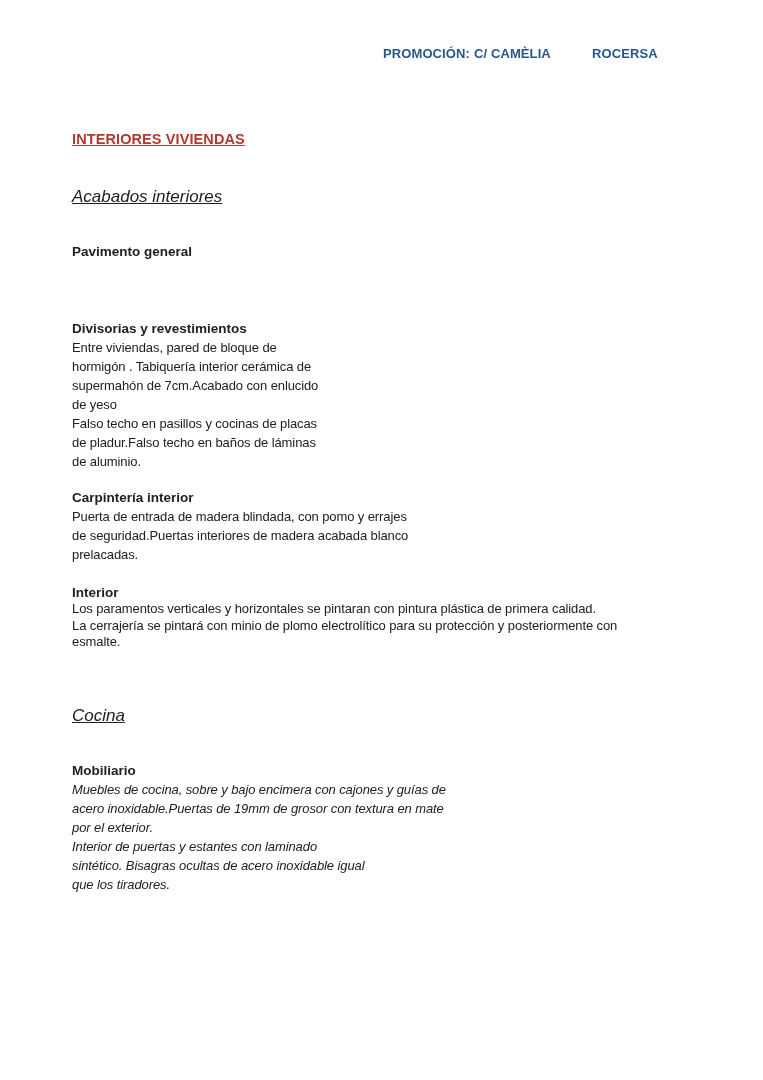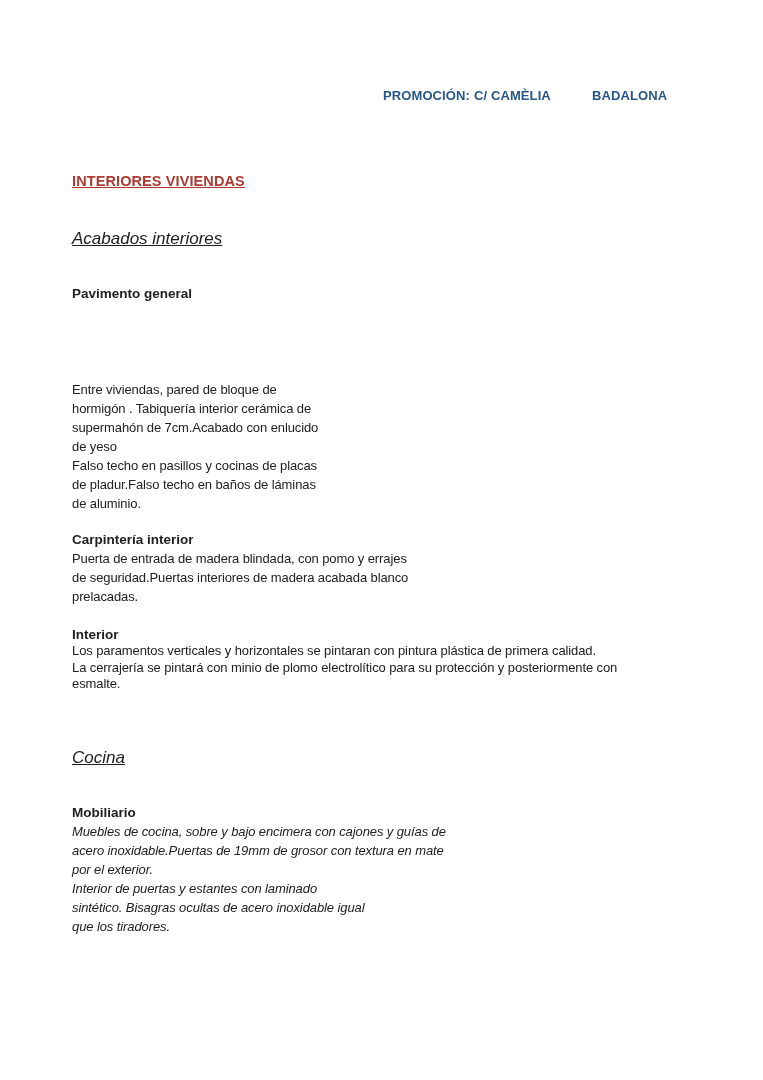--- a/index.html
+++ b/index.html
@@ -5,21 +5,21 @@
   html,body { margin:0; padding:0; background:#e9e9e9; }
   .page {
     position:relative;
     width:763px; height:1080px;
     background:#ffffff;
     font-family:"Liberation Sans", sans-serif;
     color:#212121;
     overflow:hidden;
     margin:0 auto;
   }
-  .abs { position:absolute;margin-top:42px; }
+  .abs { position:absolute; }
   .hdr {
     font-size:13px;
     font-weight:bold;
     color:var(--header-blue, #27568a);
     letter-spacing:0.1px;
     white-space:nowrap;
   }
   .doc-title {
     font-size:14.5px;
     font-weight:bold;
@@ -51,28 +51,29 @@
   }
   .body.tight { line-height:16.5px; }
 </style>
 </head>
 <body style="--header-blue: #27568a; --title-red: #ae3a31;">
 
 <div class="page">
 
   <span class="abs hdr" style="left:383px; top:46px;">PROMOCIÓN:</span>
   <span class="abs hdr" style="left:474px; top:46px;">C/ CAMÈLIA</span>
-  <span class="abs hdr" style="left:592px; top:46px;">BADALONA</span>
+  <span class="abs hdr" style="left:592px; top:46px;">ROCERSA</span>
 
   <span class="abs doc-title" style="left:72px; top:131px;">INTERIORES VIVIENDAS</span>
 
   <span class="abs sub" style="left:72px; top:187px;">Acabados interiores</span>
 
   <div class="abs h" style="left:72px; top:242px;">Pavimento general</div>
 
+  <div class="abs h" style="left:72px; top:319px;">Divisorias y revestimientos</div>
   <div class="abs body" style="left:72px; top:338px;">Entre viviendas, pared de bloque de
 hormigón . Tabiquería interior cerámica de
 supermahón de 7cm.Acabado con enlucido
 de yeso
 Falso techo en pasillos y cocinas de placas
 de pladur.Falso techo en baños de láminas
 de aluminio.</div>
 
   <div class="abs h" style="left:72px; top:488px;">Carpintería interior</div>
   <div class="abs body" style="left:72px; top:507px;">Puerta de entrada de madera blindada, con pomo y errajes

